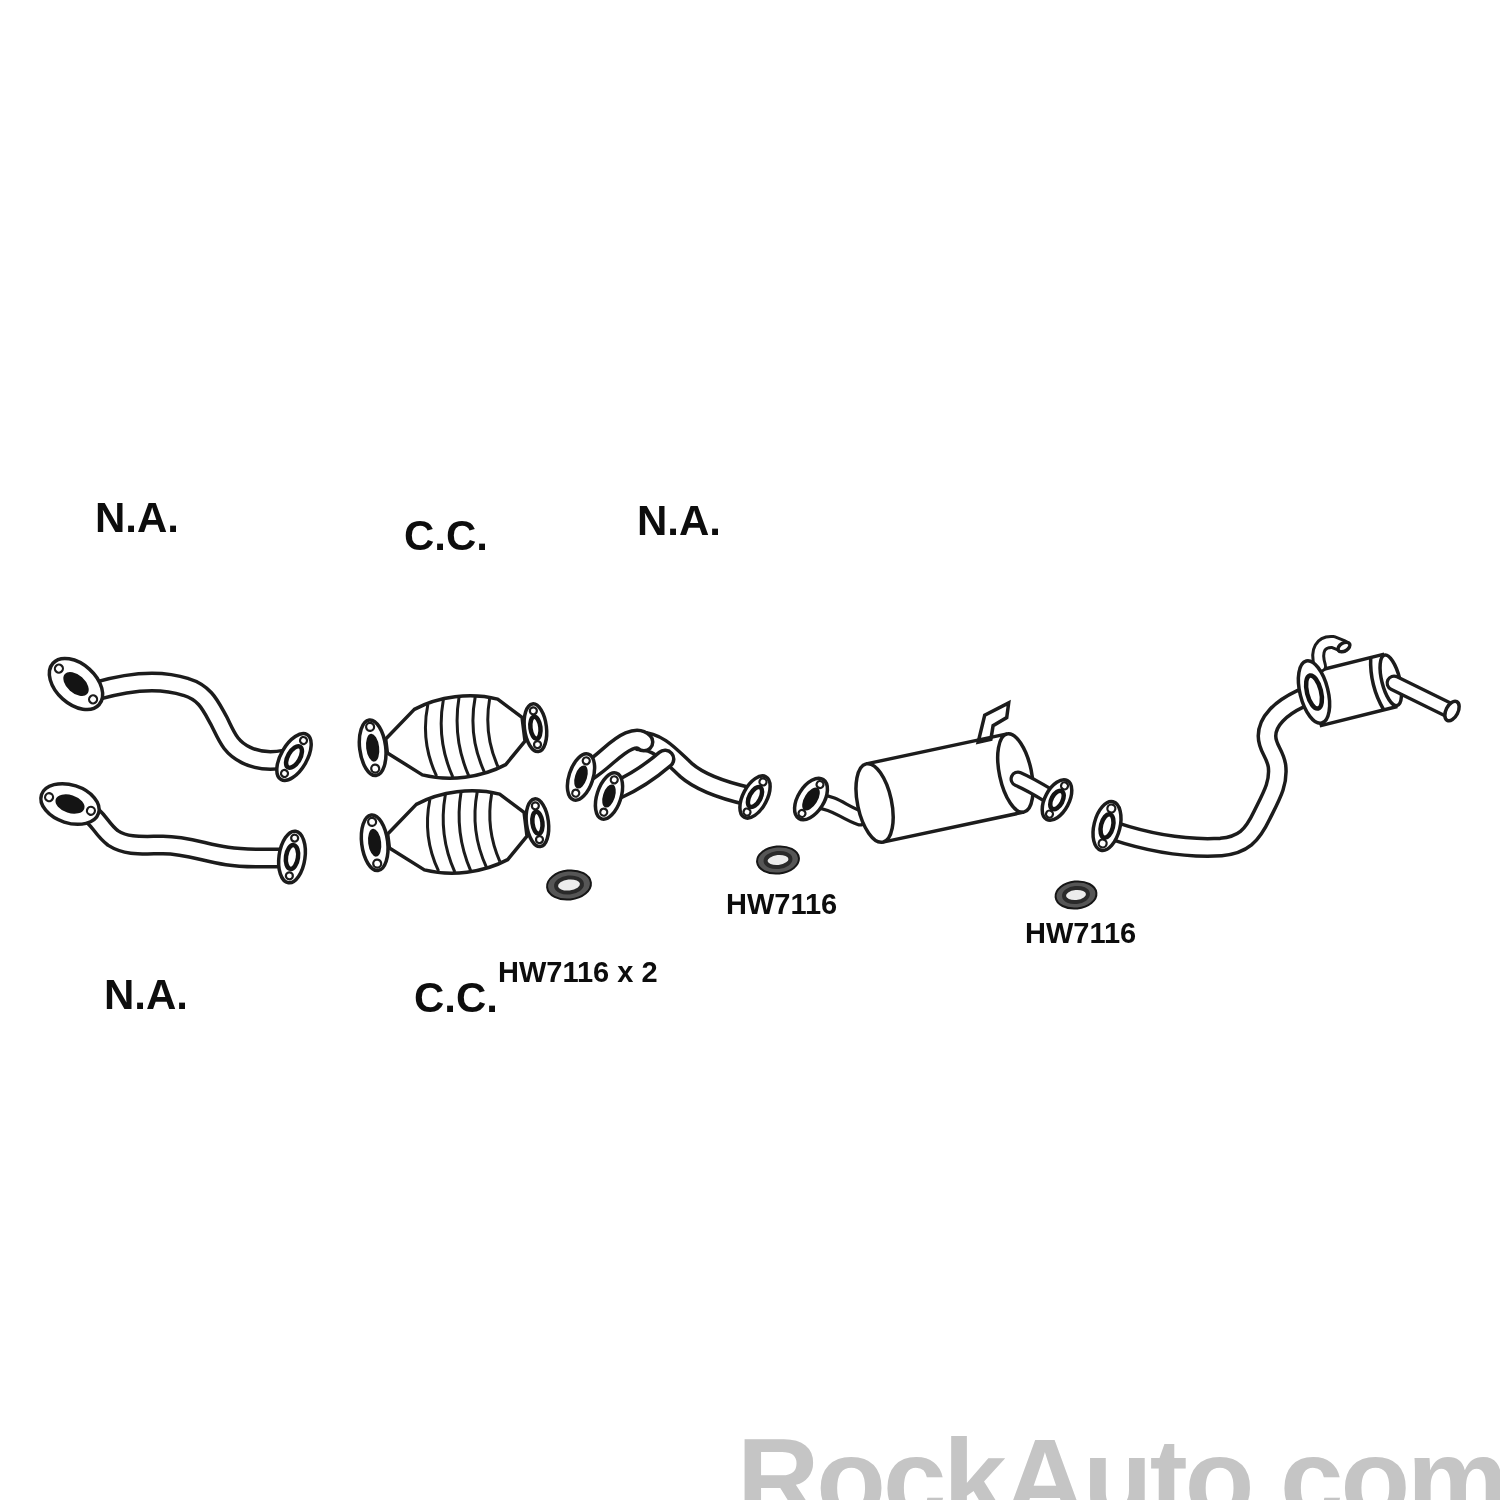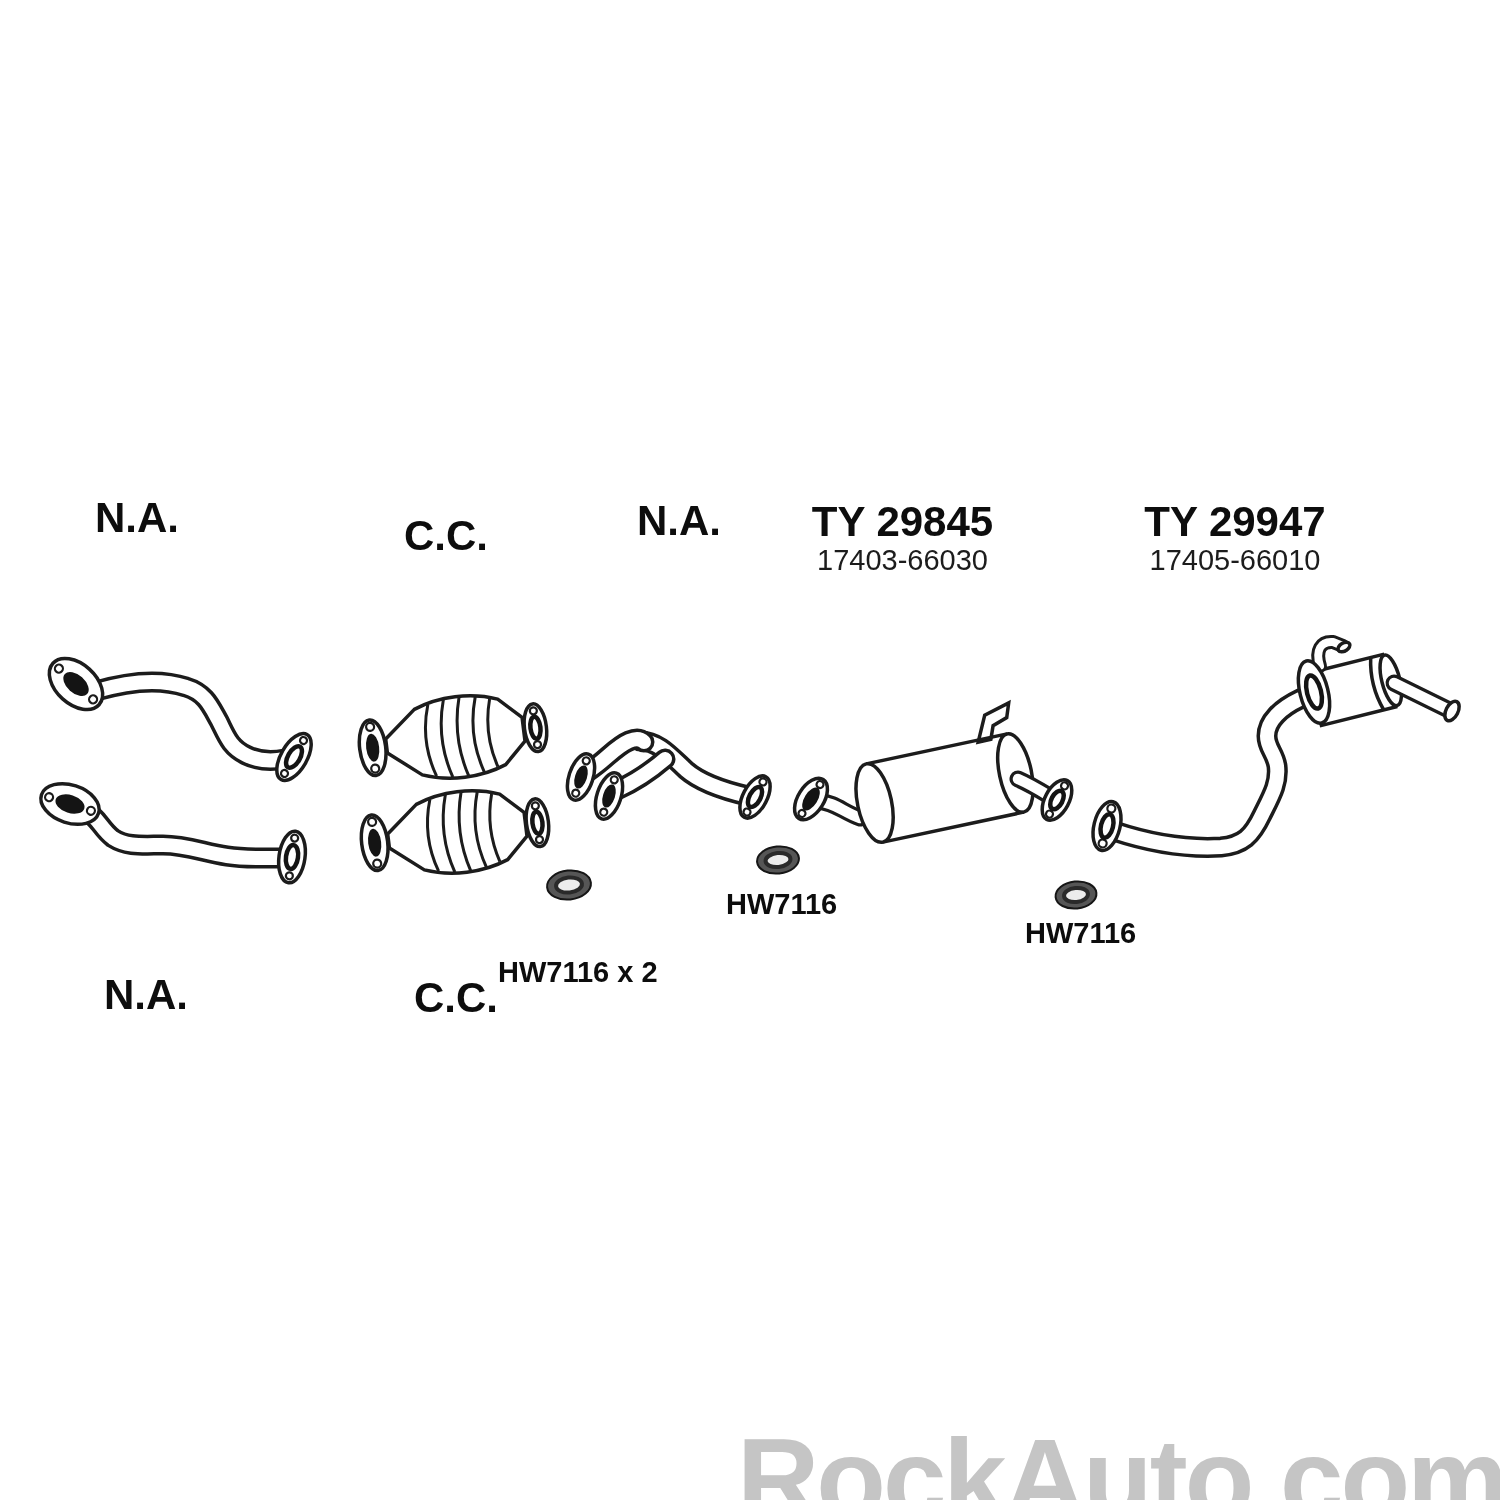--- a/index.html
+++ b/index.html
@@ -209,29 +209,21 @@
       <ellipse rx="12" ry="7" class="gsk-inner"></ellipse>
     </g>
   </svg>
 
   <div class="lbl big" style="left:95px; top:494px;">N.A.</div>
 
   <div class="lbl big" style="left:404px; top:512px;">C.C.</div>
 
   <div class="lbl big" style="left:637px; top:497px;">N.A.</div>
 
-  <div class="pn-block" style="left:800px; top:498px; width:205px;">
-    <div class="pn">TY 29845</div>
-    <div class="oem">17403-66030</div>
-  </div>
-
-  <div class="pn-block" style="left:1130px; top:498px; width:210px;">
-    <div class="pn">TY 29947</div>
-    <div class="oem">17405-66010</div>
-  </div>
+
 
   <div class="lbl hw" style="left:498px; top:956px;">HW7116 x 2</div>
 
   <div class="lbl hw" style="left:726px; top:888px;">HW7116</div>
 
   <div class="lbl hw" style="left:1025px; top:917px;">HW7116</div>
 
   <div class="lbl big" style="left:104px; top:971px;">N.A.</div>
 
   <div class="lbl big" style="left:414px; top:974px;">C.C.</div>

